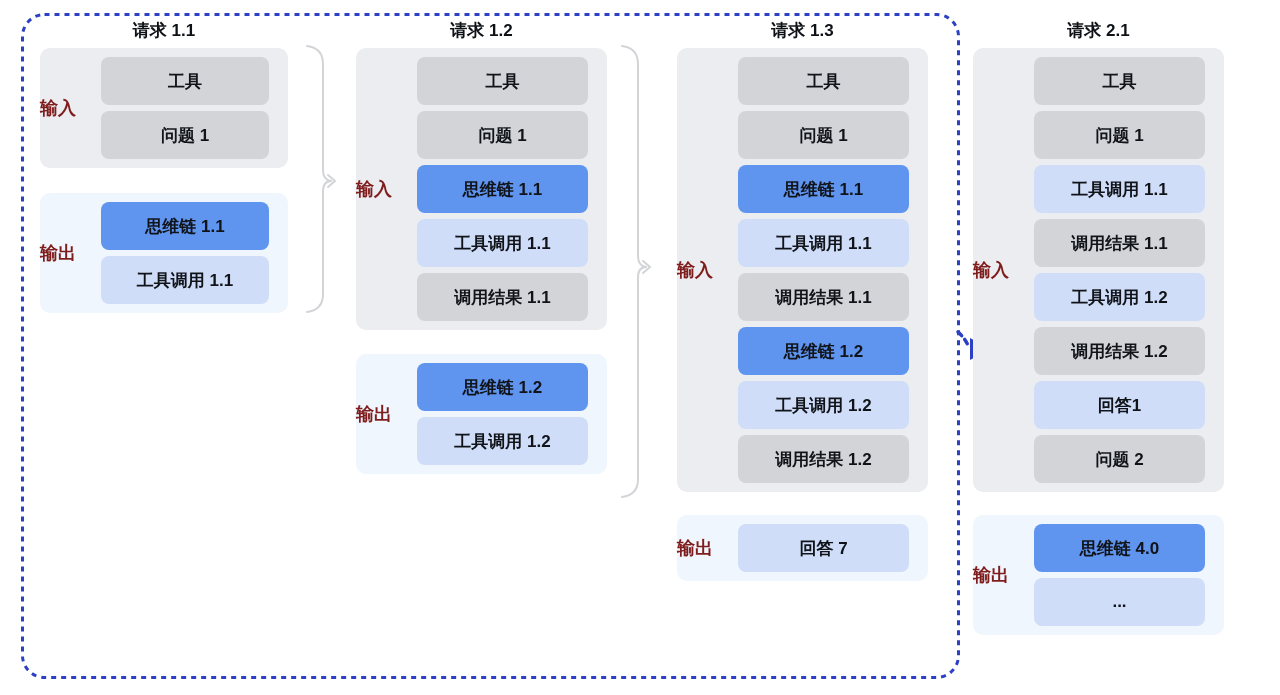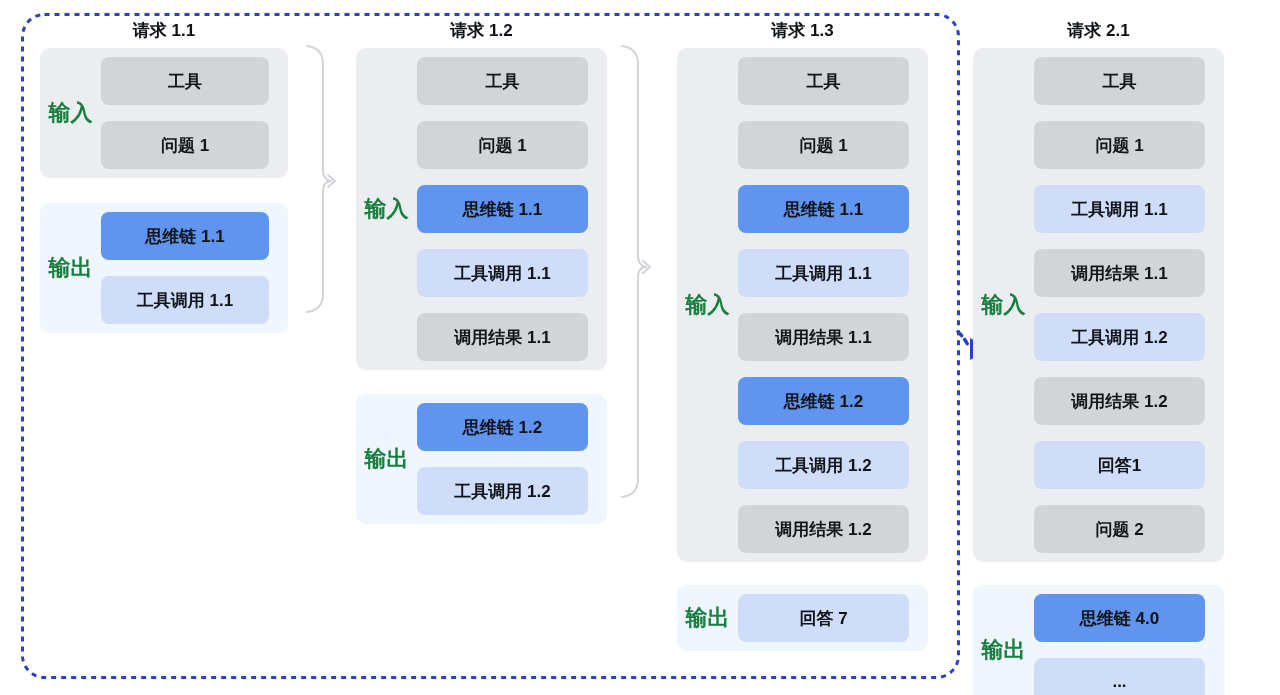--- a/index.html
+++ b/index.html
@@ -38,25 +38,25 @@
     position:relative;border-radius:10px;padding:9px 0;
   }
   .group.input{background:var(--input-group-bg);}
   .group.output{background:var(--output-group-bg);}
   .col-1 .group.output{margin-top:25px;}
   .col-2 .group.output{margin-top:24px;}
   .col-3 .group.output{margin-top:23px;}
   .col-4 .group.output{margin-top:23px;}
   .group-label{
     position:absolute;left:0;top:50%;transform:translateY(-50%);
-    width:61px;text-align:center;
-    font-size:22px;font-weight:700;color:#15803d;white-space:nowrap;
+    width:61px;
+    font-size:18px;font-weight:700;color:#7f1d1d;white-space:nowrap;
   }
   .boxes{
-    display:flex;flex-direction:column;gap:16px;
+    display:flex;flex-direction:column;gap:6px;
     margin-left:61px;margin-right:19px;
   }
   .box{
     height:48px;border-radius:8px;
     display:flex;align-items:center;justify-content:center;
     font-size:17px;font-weight:700;color:#101318;
     white-space:nowrap;
   }
   .box.gray{background:var(--gray-box);}
   .box.blue{background:var(--blue-box);}

